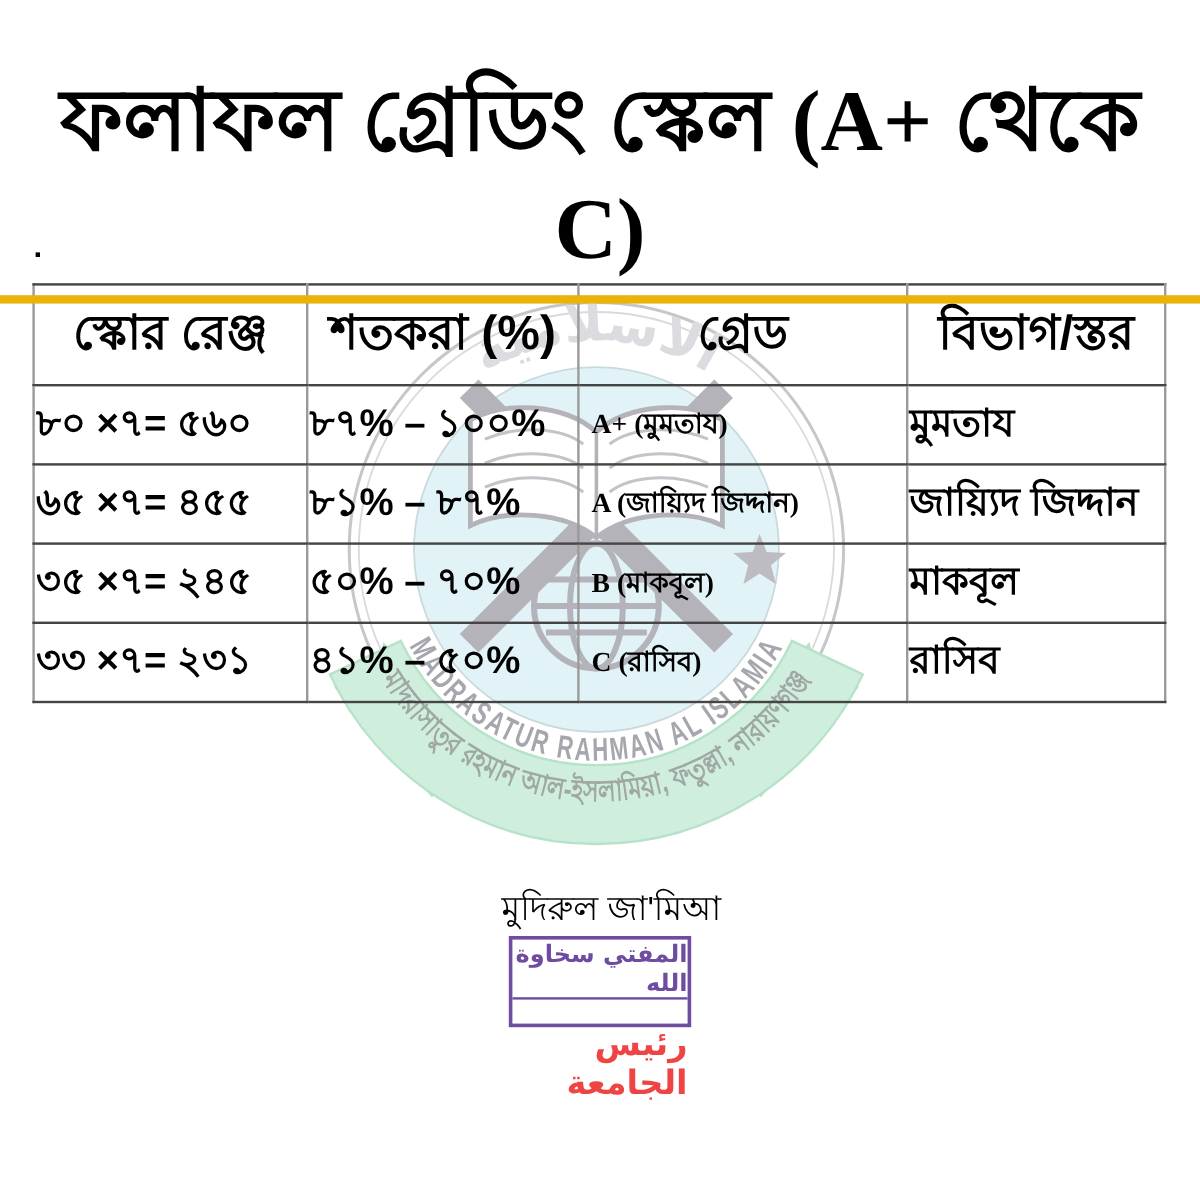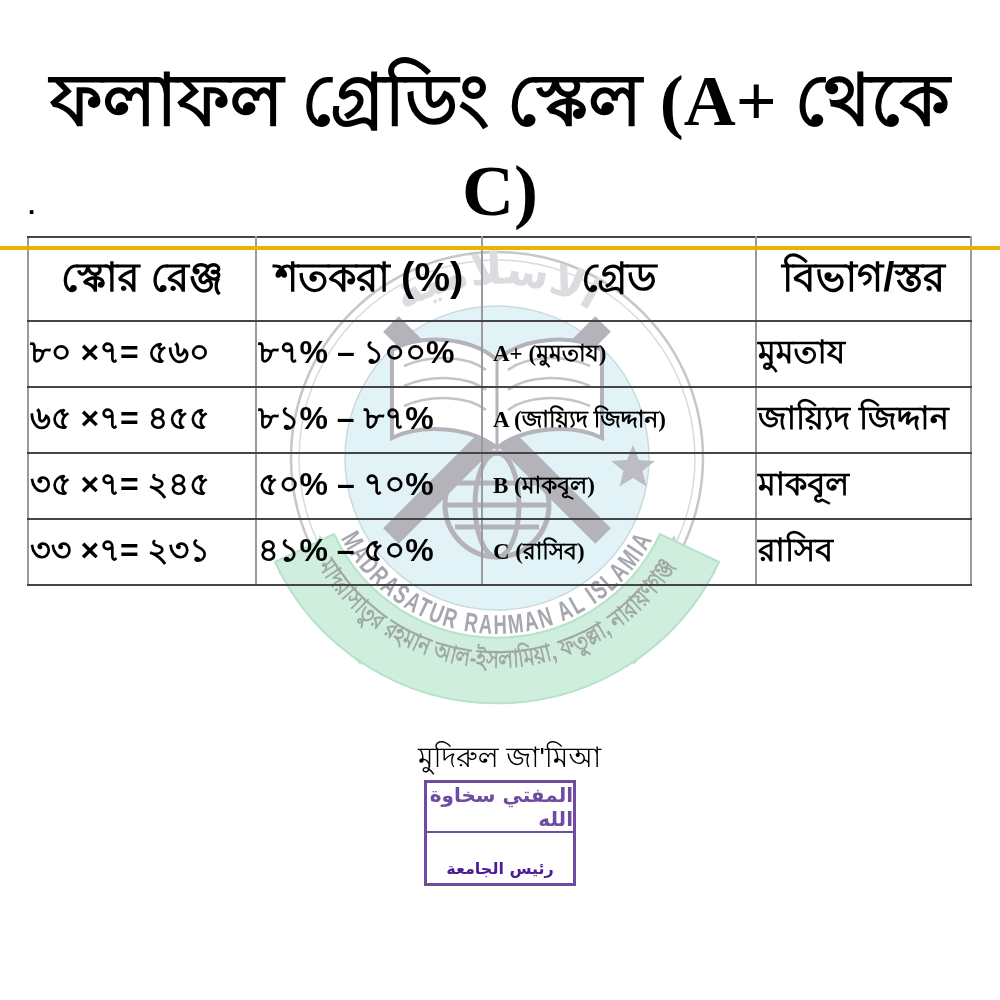--- a/index.html
+++ b/index.html
@@ -6,50 +6,50 @@
   body {
     width:1000px; height:1000px; background:#ffffff; position:relative;
     overflow:hidden; font-family:"Liberation Sans", sans-serif; color:#000;
   }
   .watermark-svg { position:absolute; left:0; top:0; width:1000px; height:1000px; z-index:0; }
 
   .title-wrap { position:absolute; top:56px; left:0; right:0; text-align:center; z-index:2; }
   .doc-title {
     display:inline-block; font-family:"Liberation Serif", serif; font-weight:bold;
     font-size:72px; line-height:1.25; color:#000;
-    border-bottom:4px solid #eab308; padding:0 6px 10px 6px;
+    border-bottom:7px solid #eab308; padding:0 6px 10px 6px;
   }
   .stray-dot { position:absolute; left:28px; top:190px; font-size:26px; font-weight:bold; z-index:2; }
 
   table.grading-table {
     position:absolute; left:27px; top:225px; width:943px; z-index:1;
     border-collapse:collapse; table-layout:fixed; background:transparent;margin-top:11px;
   }
   .grading-table th, .grading-table td {
     border:2px solid #9b9b9b; border-top:2px solid #454545; border-bottom:2px solid #454545;
     background:transparent; overflow:hidden; white-space:nowrap;
   }
   .grading-table th { height:80px; font-size:40px; font-weight:bold; text-align:center; vertical-align:middle; }
   .grading-table td { height:62px; font-size:32px; font-weight:bold; text-align:left; vertical-align:middle; }
   .grading-table td.grade-cell { font-family:"Liberation Serif", serif; font-weight:600; font-size:23px; padding-left:10px; }
 
   .footer-name { position:absolute; top:736px; left:0; right:0; text-align:center; font-size:28px; font-weight:400; z-index:2;padding-left:19px; }
 
   .stamp {
-    position:absolute; left:424px; top:780px; width:152px; height:106px; box-sizing:border-box;
+    position:absolute; left:424px; top:780px; width:152px; height:76px; box-sizing:border-box;
     border:3px solid #6e4ca1; z-index:2; display:flex; flex-direction:column; background:transparent;gap:20px;
   }
   .stamp-calligraphy {
     flex:1.15; display:flex; align-items:center; justify-content:center;
     font-family:"DejaVu Sans", sans-serif; font-size:20px; font-weight:bold; color:#6e4ca1;
     border-bottom:2px solid #6e4ca1; direction:rtl; letter-spacing:0px;
   }
   .stamp-designation {
     flex:1; display:flex; align-items:center; justify-content:center;
-    font-family:"DejaVu Sans", sans-serif; font-size:16px; font-weight:bold; color:#4c1d95; direction:rtl;
+    font-family:"DejaVu Sans", sans-serif; font-size:28px; font-weight:bold; color:#ef4444; direction:rtl;
   }
 </style>
 </head>
 <body>
 
 <svg class="watermark-svg" viewBox="0 0 1000 1000" xmlns="http://www.w3.org/2000/svg" xmlns:xlink="http://www.w3.org/1999/xlink">
   <defs>
     <path id="arcTop" d="M 333 398 A 175 175 0 0 1 661 398" fill="none"></path>
     <path id="arcBottomText" d="M 338 532 A 175 175 0 0 0 656 532" fill="none"></path>
     <path id="arcRibbonText" d="M 317 564 A 208 208 0 0 0 677 564" fill="none"></path>

